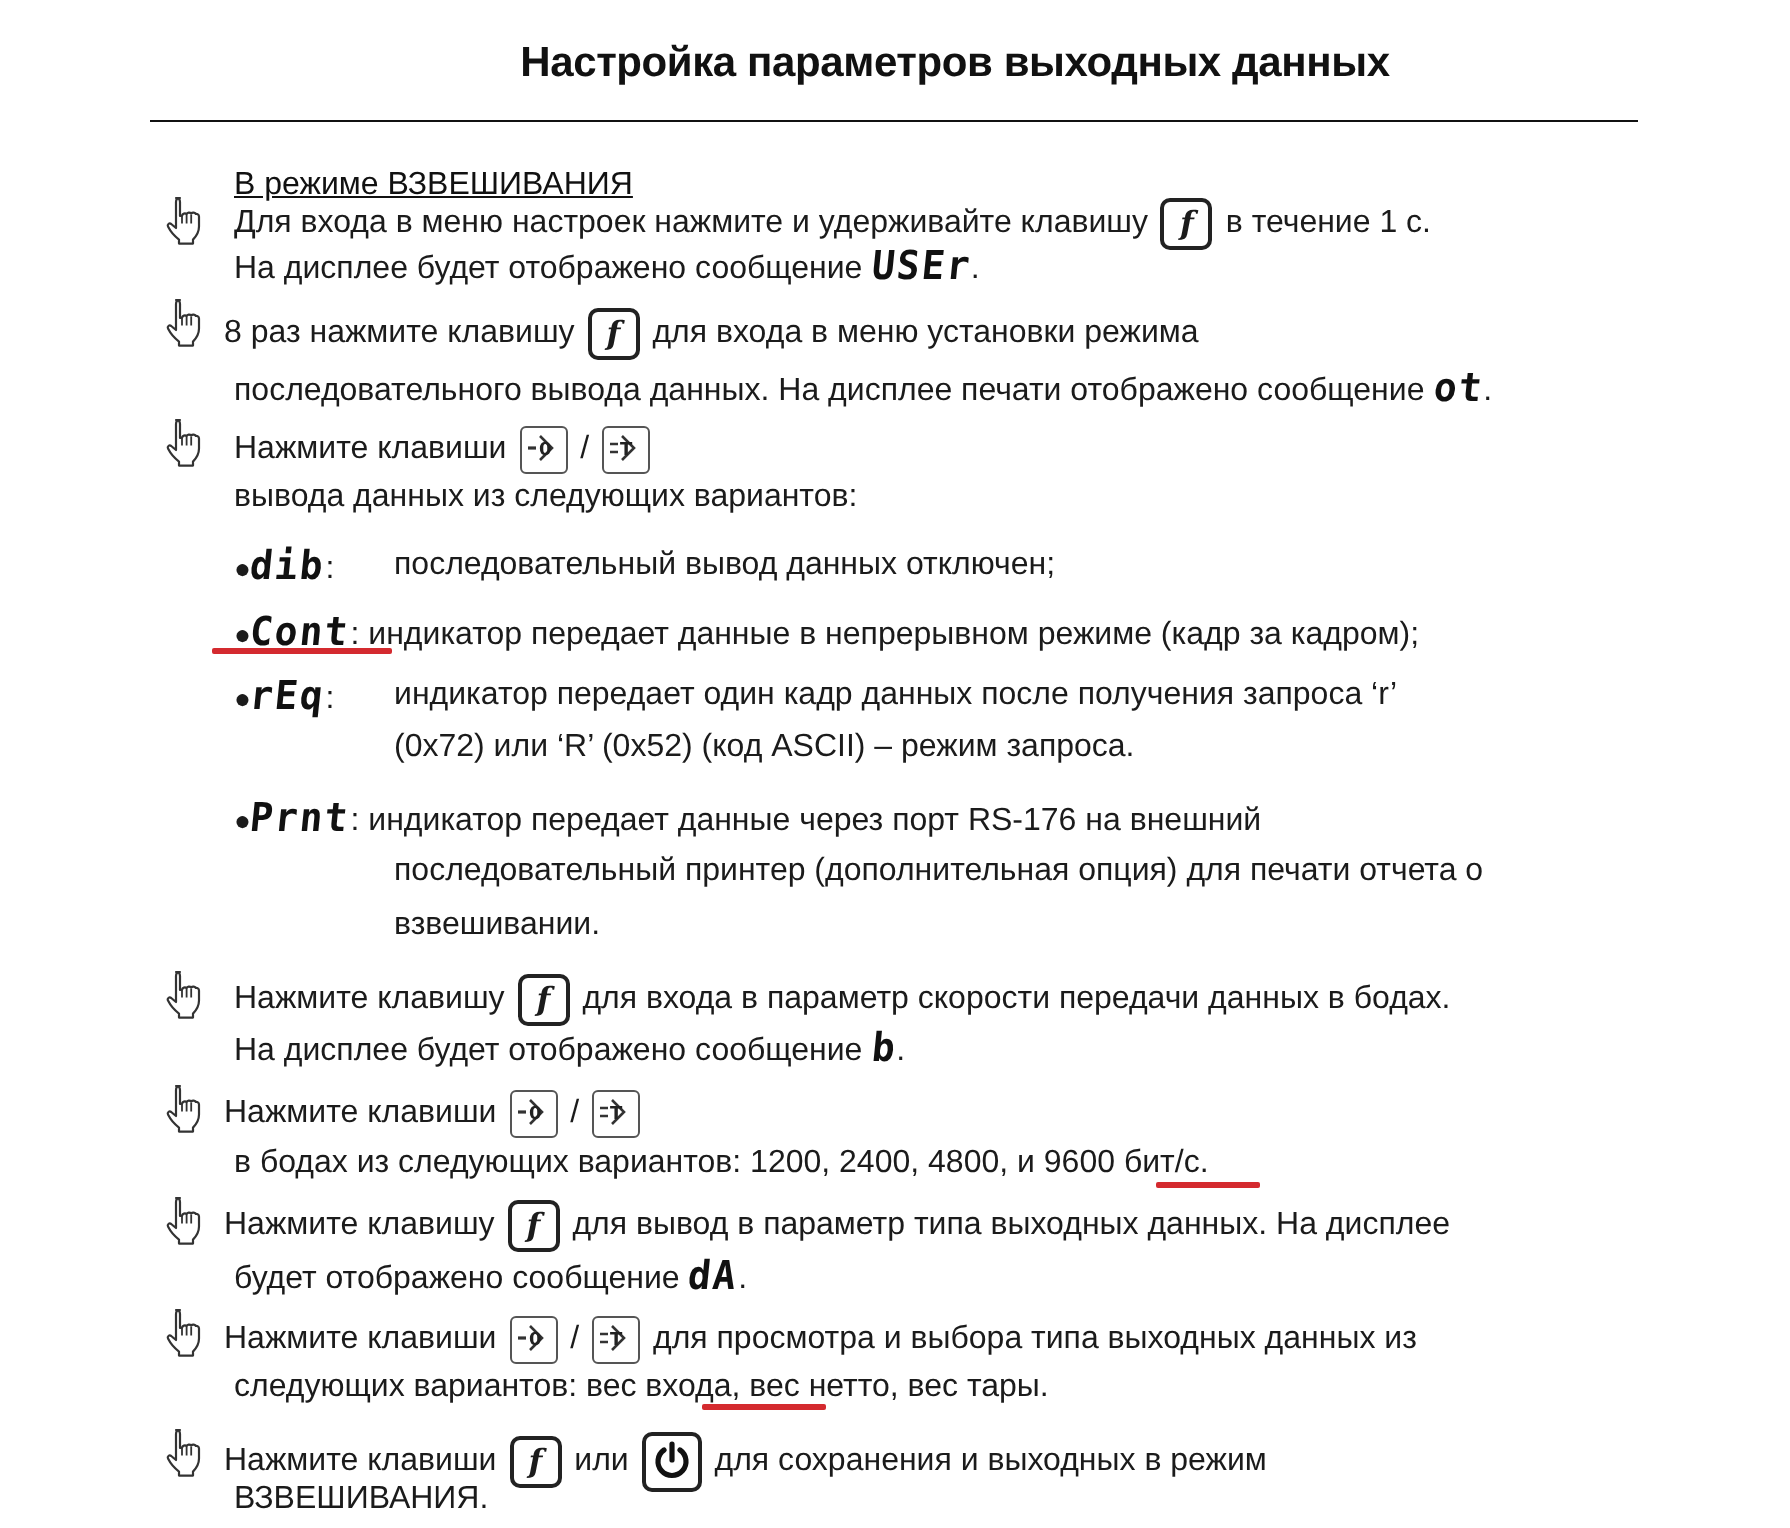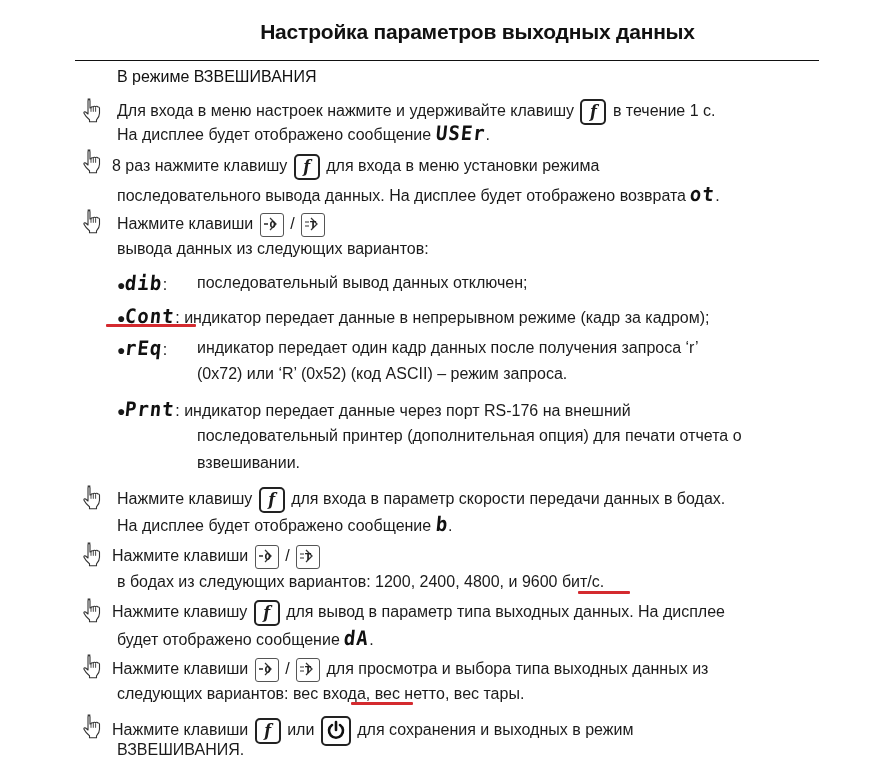--- a/index.html
+++ b/index.html
@@ -2,21 +2,21 @@
 <html><head>
 <meta charset="utf-8">
 <style>
   html, body { margin:0; padding:0; background:#ffffff; }
   body { width:895px; height:764px; position:relative; overflow:hidden;
          font-family:"Liberation Sans", sans-serif; color:#1a1a1a; }
   .title { position:absolute; left:10px; width:895px; top:20px; text-align:center;
            font-family:"Liberation Sans", sans-serif; font-weight:bold; font-size:21px;
            letter-spacing:-0.2px; color:#111;padding-left:20px; }
   .rule { position:absolute; left:75px; top:60px; width:744px; height:1px; background:#111; }
-  .subhead { position:absolute; left:117px; top:68px; font-size:16px; 
+  .subhead { position:absolute; left:117px; top:84px; font-size:16px; text-decoration:underline;
              color:#111; }
   .line { position:absolute; font-size:16px; line-height:20px; white-space:nowrap; color:#1b1b1b; }
   .hand { position:absolute; width:24px; height:26px; }
   .key { display:inline-block; vertical-align:middle; width:26px; height:26px; border:2px solid #222;
          border-radius:5px; box-sizing:border-box; text-align:center; line-height:22px; margin:0 2px;
          font-family:"DejaVu Serif", serif; font-style:italic; font-weight:bold; font-size:16px; background:#fff;}
   .key.small { width:24px; height:24px; border:1.5px solid #555; border-radius:3px; line-height:20px; }
   .key svg { display:block; margin:1px auto 0; }
   .seg { font-family:"DejaVu Sans Mono", monospace; font-weight:bold; font-size:19px; letter-spacing:1px;
          display:inline-block; transform:scaleY(1.05) skewX(-6deg); color:#111; }
@@ -54,21 +54,21 @@
 
 <svg class="hand" style="left:80px;top:148px">
     <use href="#hand"></use>
   </svg>
 <div class="line" style="left:112px;top:154px">
   <span>8 раз нажмите клавишу</span>
   <span class="key">f</span>
   <span>для входа в меню установки режима</span>
 </div>
 <div class="line" style="left:117px;top:184px">
-  <span>последовательного вывода данных. На дисплее будет отображено возврата</span>
+  <span>последовательного вывода данных. На дисплее печати отображено сообщение</span>
   <span class="seg">ot</span><span>.</span>
 </div>
 
 <svg class="hand" style="left:80px;top:208px">
     <use href="#hand"></use>
   </svg>
 <div class="line" style="left:117px;top:213px">
   <span>Нажмите клавиши</span>
   <span class="key small"><svg width="18" height="18" viewBox="0 0 18 18">
         <path d="M1 9h4" stroke="#333" stroke-width="1.6"></path>

